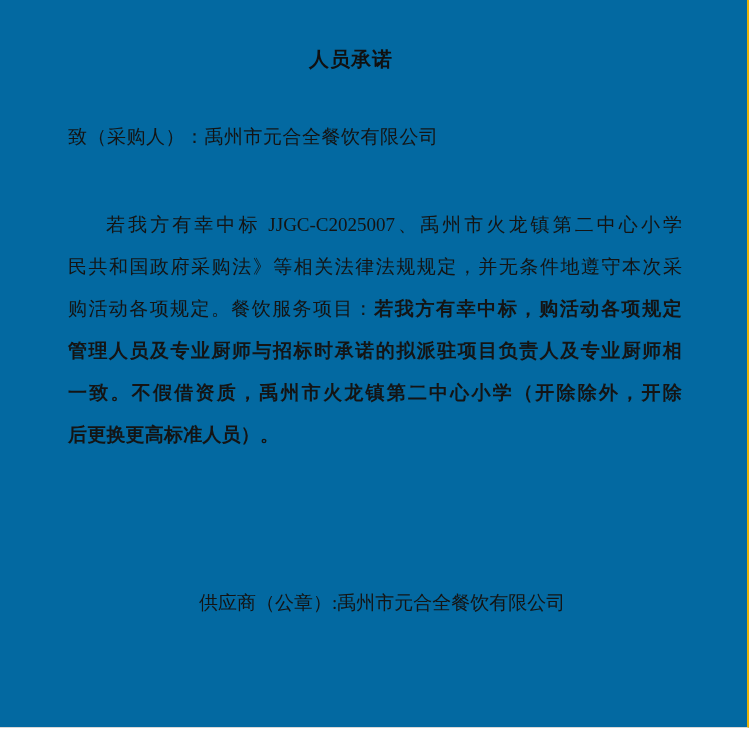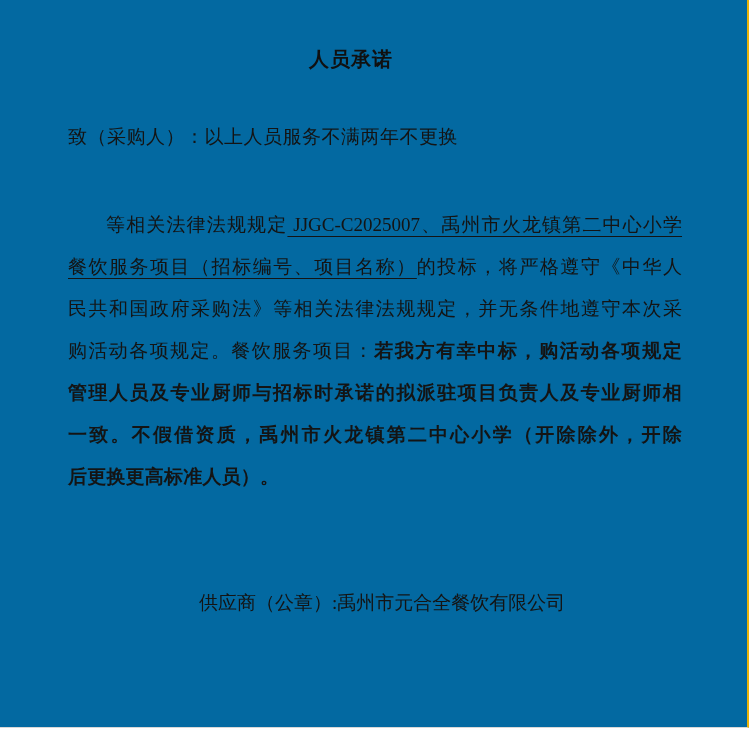--- a/index.html
+++ b/index.html
@@ -58,21 +58,20 @@
   }
   .para p.indent {
     padding-left: 38px;
     width: 576px;
   }
   .para p.last {
     text-align: right;
     text-align-last: left;
   }
   .u {
-    text-decoration: underline;
     text-underline-offset: 5px;
     text-decoration-thickness: 1px;
   }
   .b {
     font-weight: 700;
     font-family: "Liberation Sans", "DejaVu Sans", sans-serif;
     letter-spacing: 0.2px;
   }
   .sig {
     position: absolute;
@@ -86,25 +85,24 @@
     white-space: nowrap;
   }
 </style>
 </head>
 <body>
 
 <div class="page">
 
   <div class="doc-title">人员承诺</div>
 
-  <div class="salutation">致（采购人）：以上人员服务不满两年不更换</div>
+  <div class="salutation">致（采购人）：禹州市元合全餐饮有限公司</div>
 
   <div class="para">
-    <p class="indent"><span>等相关法律法规规定</span><span class="u"> JJGC-C2025007、禹州市火龙镇第二中心小学</span></p>
-    <p><span class="u">餐饮服务项目（招标编号、项目名称）</span><span>的投标，将严格遵守《中华人</span></p>
+    <p class="indent"><span>若我方有幸中标</span><span class="u"> JJGC-C2025007、禹州市火龙镇第二中心小学</span></p>
     <p><span>民共和国政府采购法》等相关法律法规规定，并无条件地遵守本次采</span></p>
     <p><span>购活动各项规定。餐饮服务项目：</span><span class="b">若我方有幸中标，购活动各项规定</span></p>
     <p><span class="b">管理人员及专业厨师与招标时承诺的拟派驻项目负责人及专业厨师相</span></p>
     <p><span class="b">一致。不假借资质，禹州市火龙镇第二中心小学（开除除外，开除</span></p>
     <p class="last"><span class="b">后更换更高标准人员）。</span></p>
   </div>
 
   <div class="sig">
     <p>供应商（公章）:禹州市元合全餐饮有限公司</p>
   </div>

